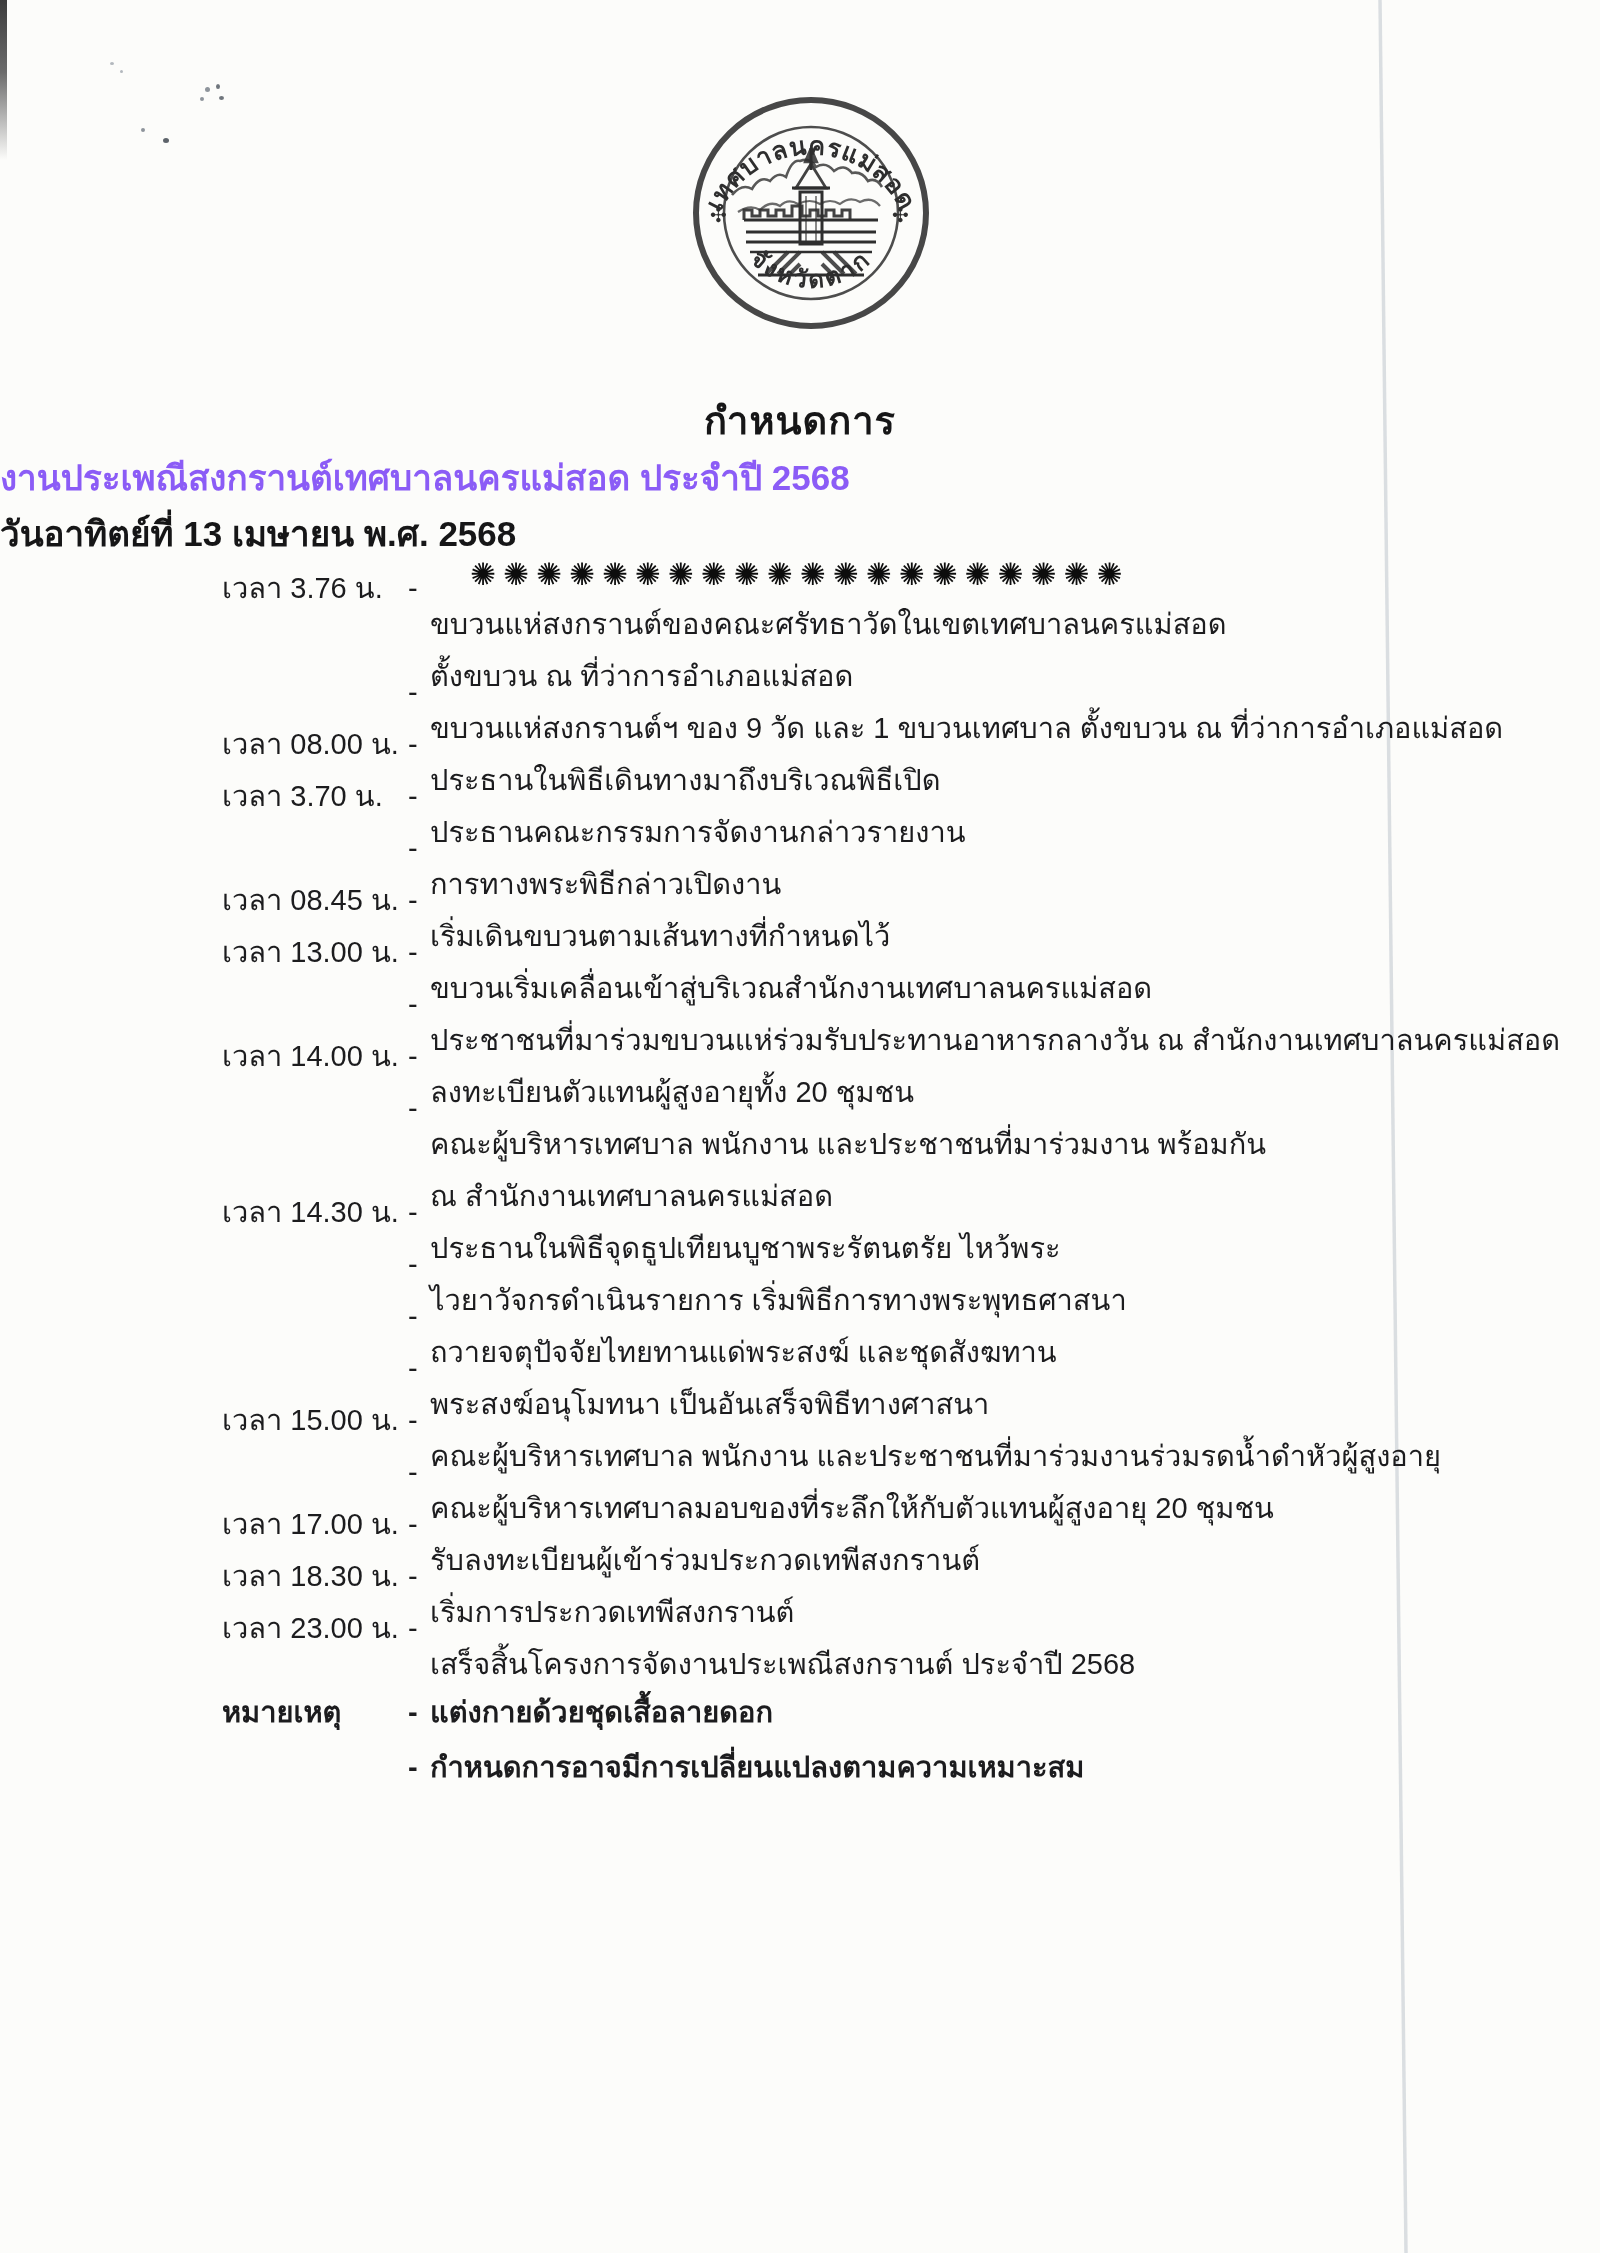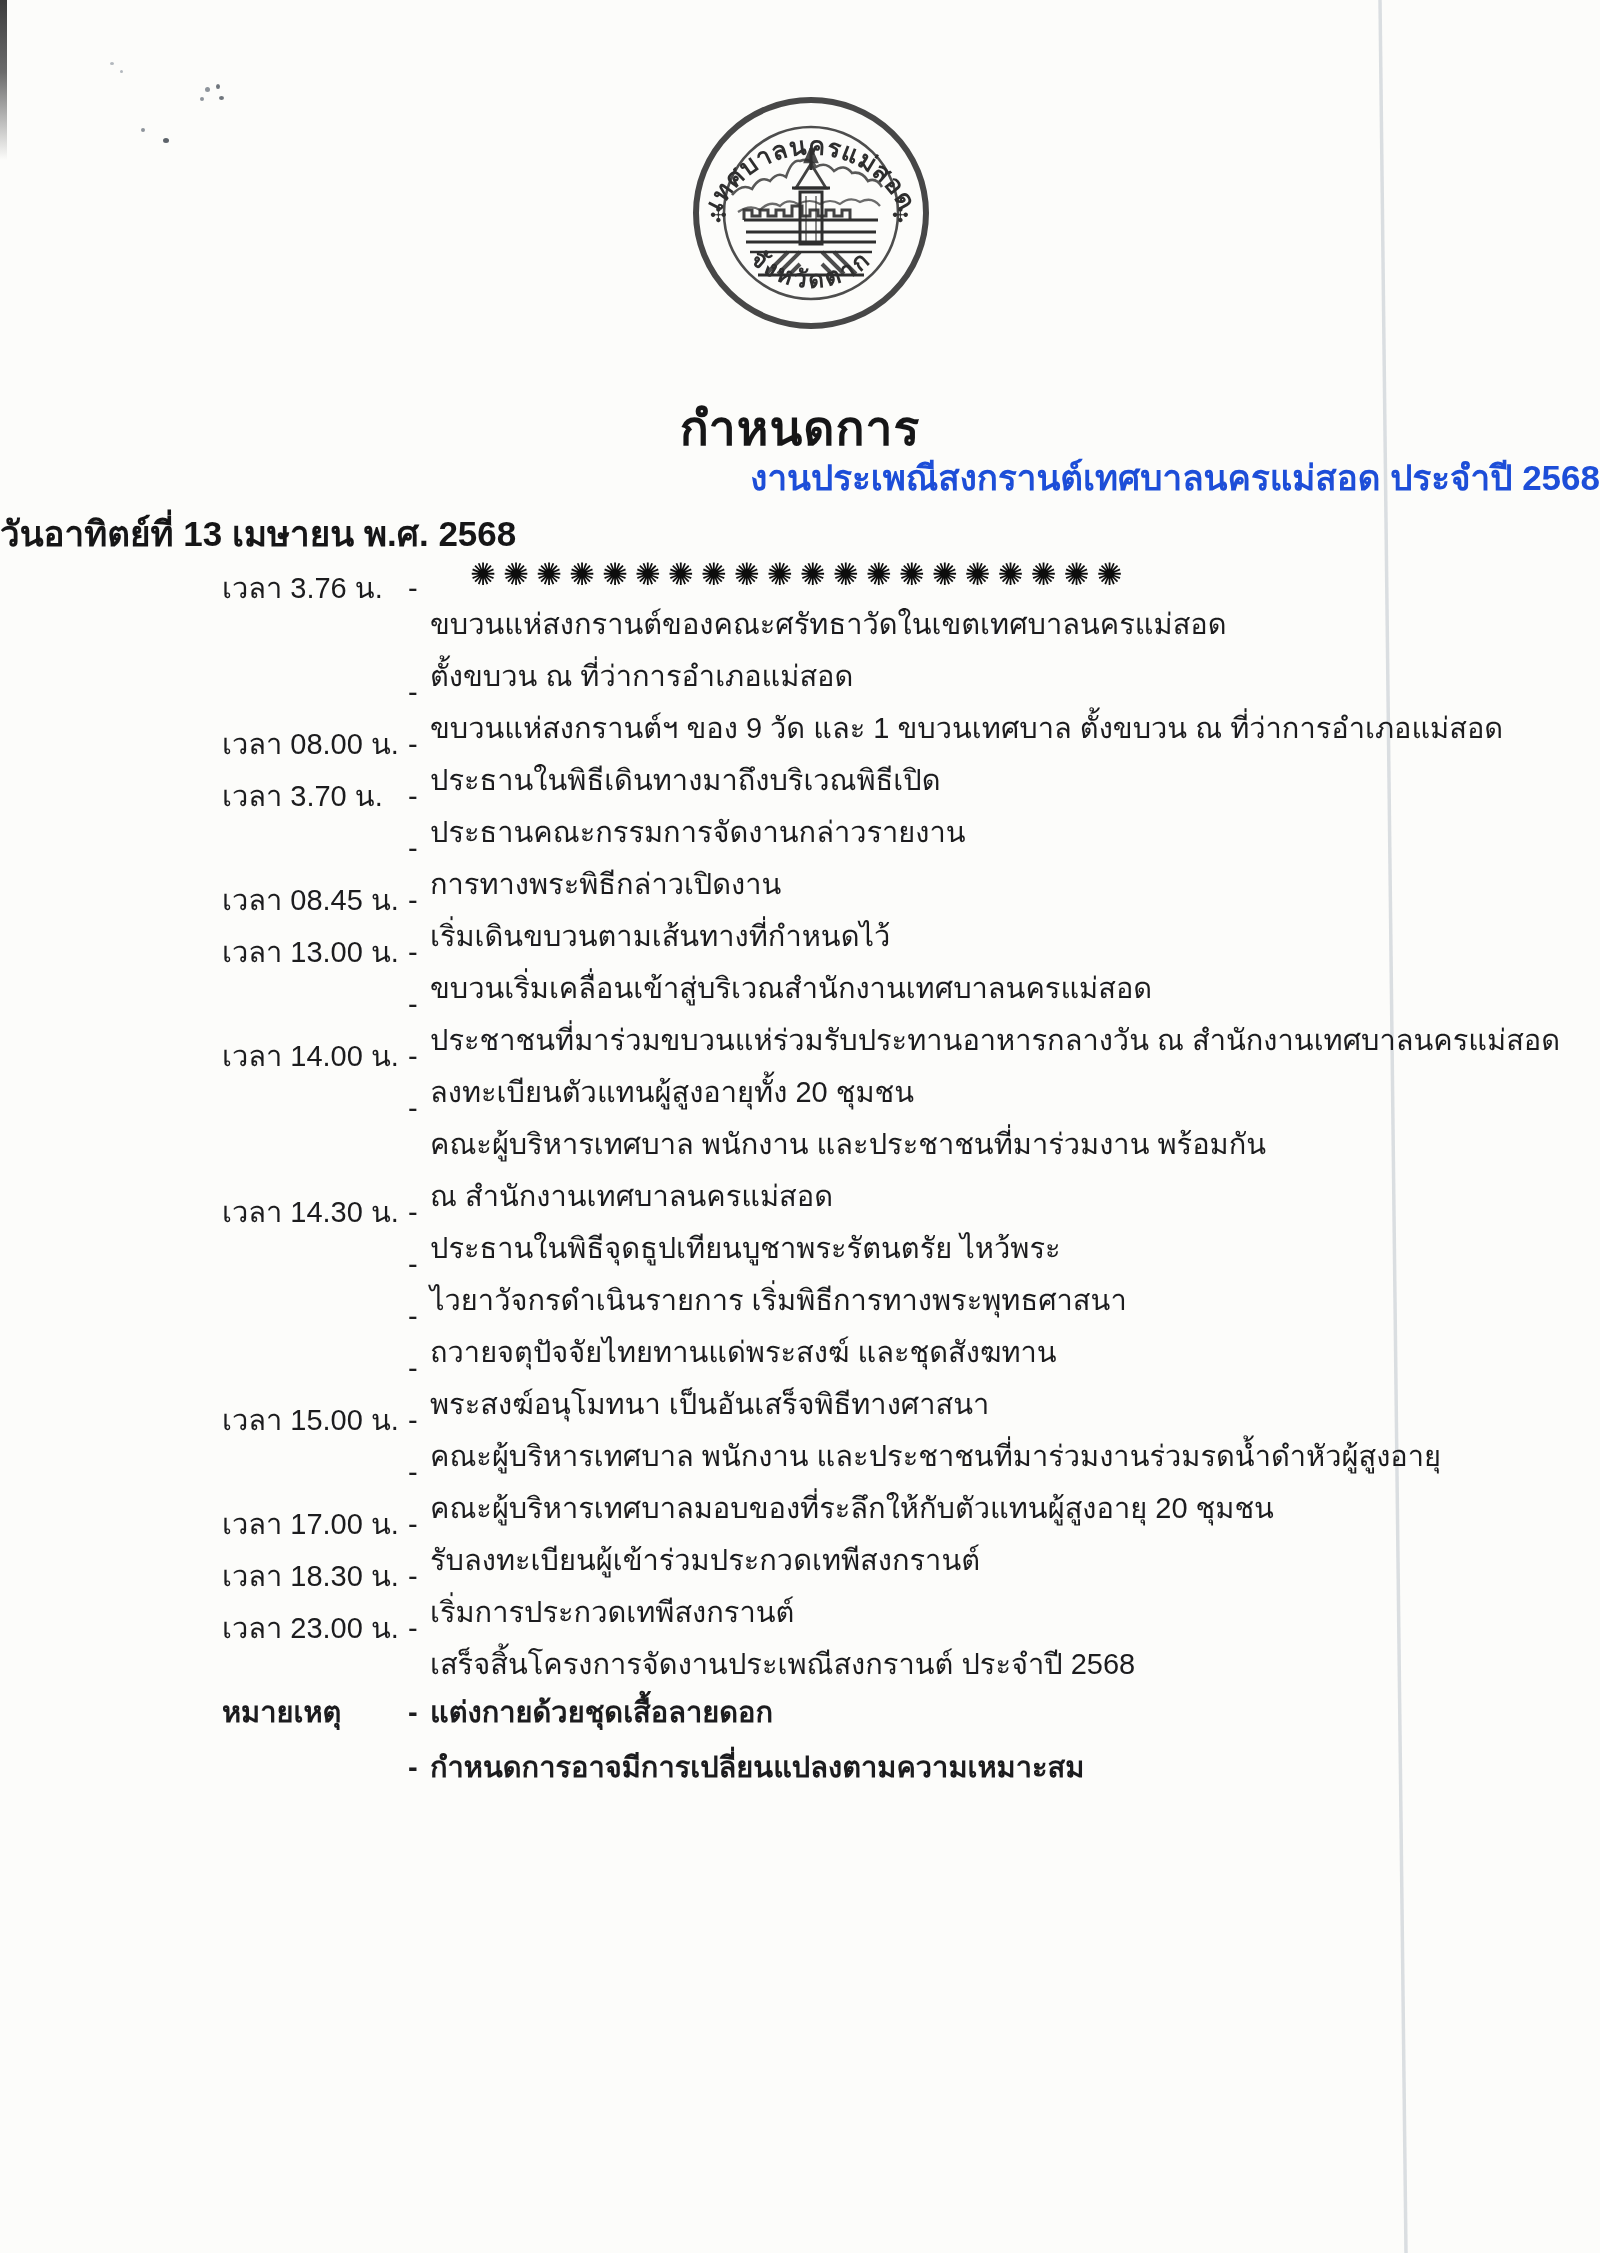--- a/index.html
+++ b/index.html
@@ -17,25 +17,25 @@
   }
   .fold-line{
     position:absolute;top:0;left:1378px;width:30px;height:2253px;pointer-events:none;
   }
   .speck{position:absolute;border-radius:50%;background:#8e949b;}
   
   .logo{position:absolute;left:688px;top:92px;width:246px;height:242px;}
   
   .title{
     position:absolute;left:0;top:390px;width:1600px;text-align:center;
-    font-size:48px;font-weight:bold;letter-spacing:1px;color:#161617;
+    font-size:38px;font-weight:bold;letter-spacing:1px;color:#161617;
   }
   .subtitle1{
-    position:absolute;left:0;top:450px;width:1600px;text-align:right;
-    font-size:35px;font-weight:bold;color:#1d4ed8;
+    position:absolute;left:0;top:450px;width:1600px;text-align:left;
+    font-size:35px;font-weight:bold;color:#8b5cf6;
   }
   .subtitle2{
     position:absolute;left:0;top:506px;width:1600px;
     font-size:35px;font-weight:bold;color:#161617;
   }
   .divider{
     position:absolute;left:0;top:556px;width:1600px;text-align:center;
     font-size:31px;font-weight:bold;letter-spacing:7px;color:#0d0d0d;
   }
   

